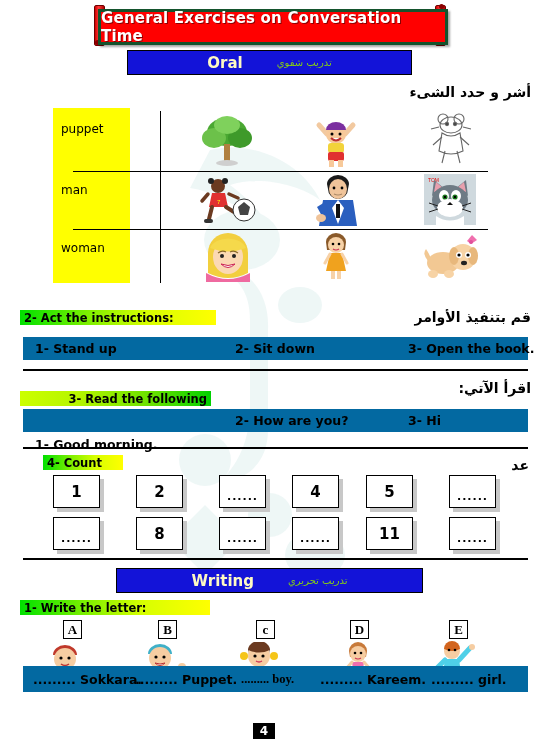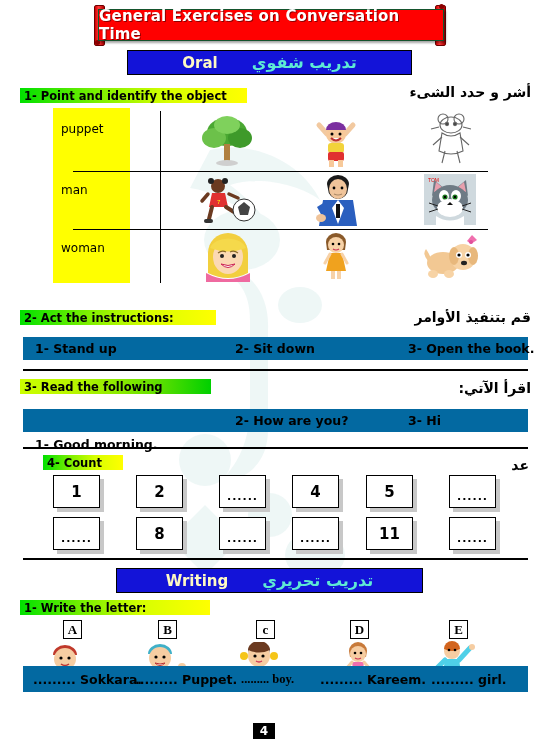--- a/index.html
+++ b/index.html
@@ -13,21 +13,21 @@
   
   .watermark{
     position:absolute;left:150px;top:130px;width:260px;height:470px;
     opacity:.35;pointer-events:none;
   }
 
   
   .banner-wrap{position:absolute;left:90px;top:4px;width:360px;height:42px;}
   .banner-main{
     position:absolute;left:8px;top:5px;width:344px;height:30px;
-    background:#FF0000;border:1px solid #14532d;
+    background:#FF0000;border:3px solid #14532d;
     box-shadow:2px 2px 2px rgba(0,0,0,.35);
     display:flex;align-items:center;justify-content:center;
   }
   .banner-main span{
     color:#ffffff;font-weight:bold;font-size:15px;letter-spacing:.2px;
     font-family:"DejaVu Sans", sans-serif;
     text-shadow:1px 1px 0 #8a0000;
   }
   .roll-l{
     position:absolute;left:4px;top:1px;width:9px;height:39px;
@@ -44,21 +44,21 @@
   
   .bluebar{
     position:absolute;height:23px;background:#1313D8;border:1px solid #000;
     display:flex;align-items:center;justify-content:center;gap:34px;
   }
   .bluebar .en{
     color:#fef9c3;font-weight:bold;font-size:15px;
     font-family:"DejaVu Sans", sans-serif;
   }
   .bluebar .ar{
-    color:#5eead4;font-weight:bold;font-size:16px;direction:rtl;
+    color:#84cc16;font-weight:normal;font-size:10px;direction:rtl;
     font-family:"DejaVu Sans", sans-serif;
   }
 
   
   .ex-label{
     position:absolute;height:15px;padding:0 4px;
     color:#000;font-weight:bold;font-size:11.5px;
     font-family:"DejaVu Sans", sans-serif;
     display:flex;align-items:center;white-space:nowrap;
     background:linear-gradient(90deg,#00e000 0%,#7ff000 35%,#d8ff00 65%,#ffff00 100%);
@@ -153,23 +153,20 @@
     <div class="banner-main">
       <span>General Exercises on Conversation Time</span>
     </div>
   </div>
 
   <div class="bluebar" style="left:127px;top:50px;width:283px;">
     <span class="en">Oral</span>
     <span class="ar">تدريب شفوي</span>
   </div>
 
-  <div class="ex-label" style="left:20px;top:88px;width:219px;">
-    <span>1- Point and identify the object</span>
-  </div>
   <div class="ar-note" style="right:10px;top:84px;">أشر و حدد الشىء</div>
 
   <div class="tbl">
     <div class="leftcol"></div>
     <div class="vline"></div>
     <div class="hline" style="top:63px;"></div>
     <div class="hline" style="top:121px;"></div>
 
     <div class="word" style="top:14px;">puppet</div>
     <div class="word" style="top:75px;">man</div>
@@ -298,21 +295,21 @@
   <div class="ar-note" style="right:10px;top:309px;">قم بتنفيذ الأوامر</div>
 
   <div class="ystrip" style="left:23px;top:337px;width:505px;height:23px;">
     <span style="left:12px;">1- Stand up</span>
     <span style="left:212px;">2- Sit down</span>
     <span style="left:385px;">3- Open the book.</span>
   </div>
 
   <div class="rule" style="left:23px;top:369px;width:505px;height:2.2px;"></div>
 
-  <div class="ex-label rev" style="left:20px;top:379px;width:183px;">
+  <div class="ex-label rev" style="left:20px;top:391px;width:183px;justify-content:flex-end;">
     <span>3- Read the following</span>
   </div>
   <div class="ar-note" style="right:10px;top:380px;">اقرأ الآتي:</div>
 
   <div class="ystrip" style="left:23px;top:409px;width:505px;height:23px;">
     <span style="left:12px;margin-top:47px;">1- Good morning.</span>
     <span style="left:212px;">2- How are you?</span>
     <span style="left:385px;">3- Hi</span>
   </div>
 

